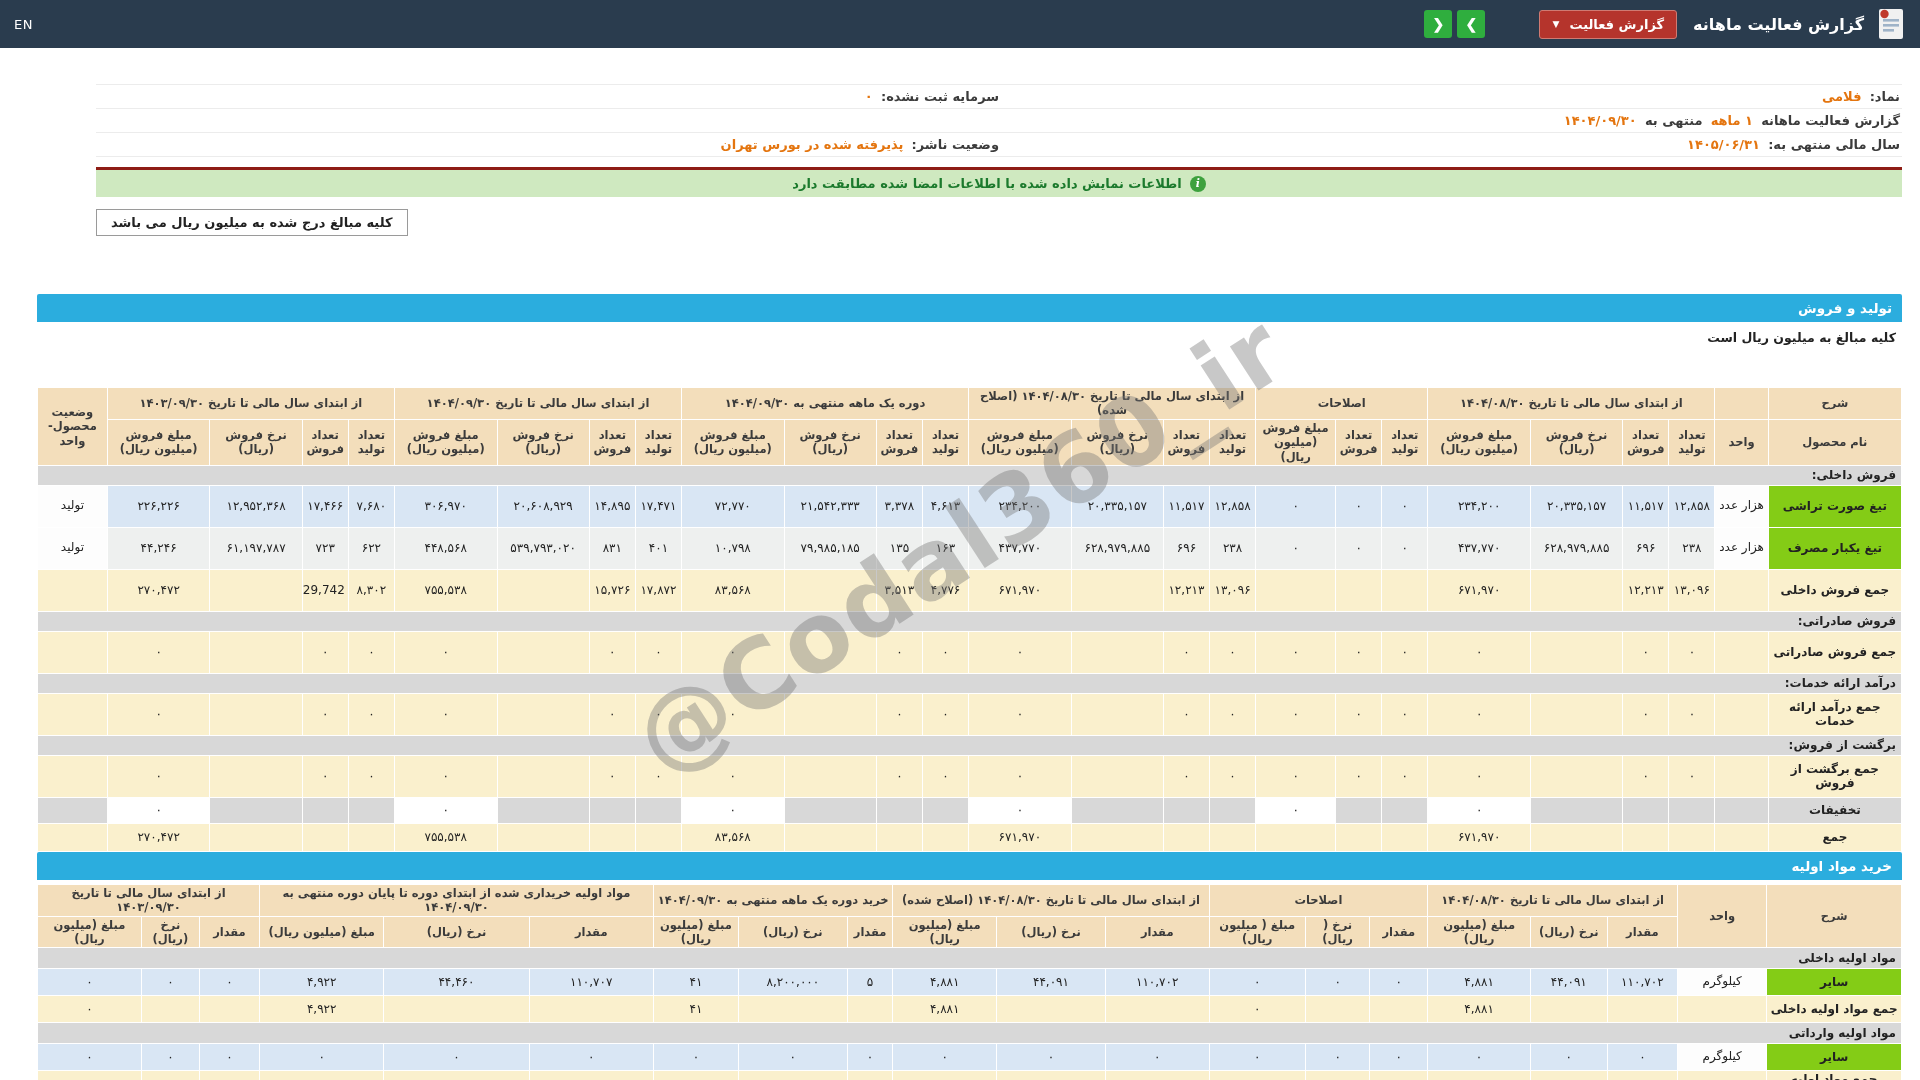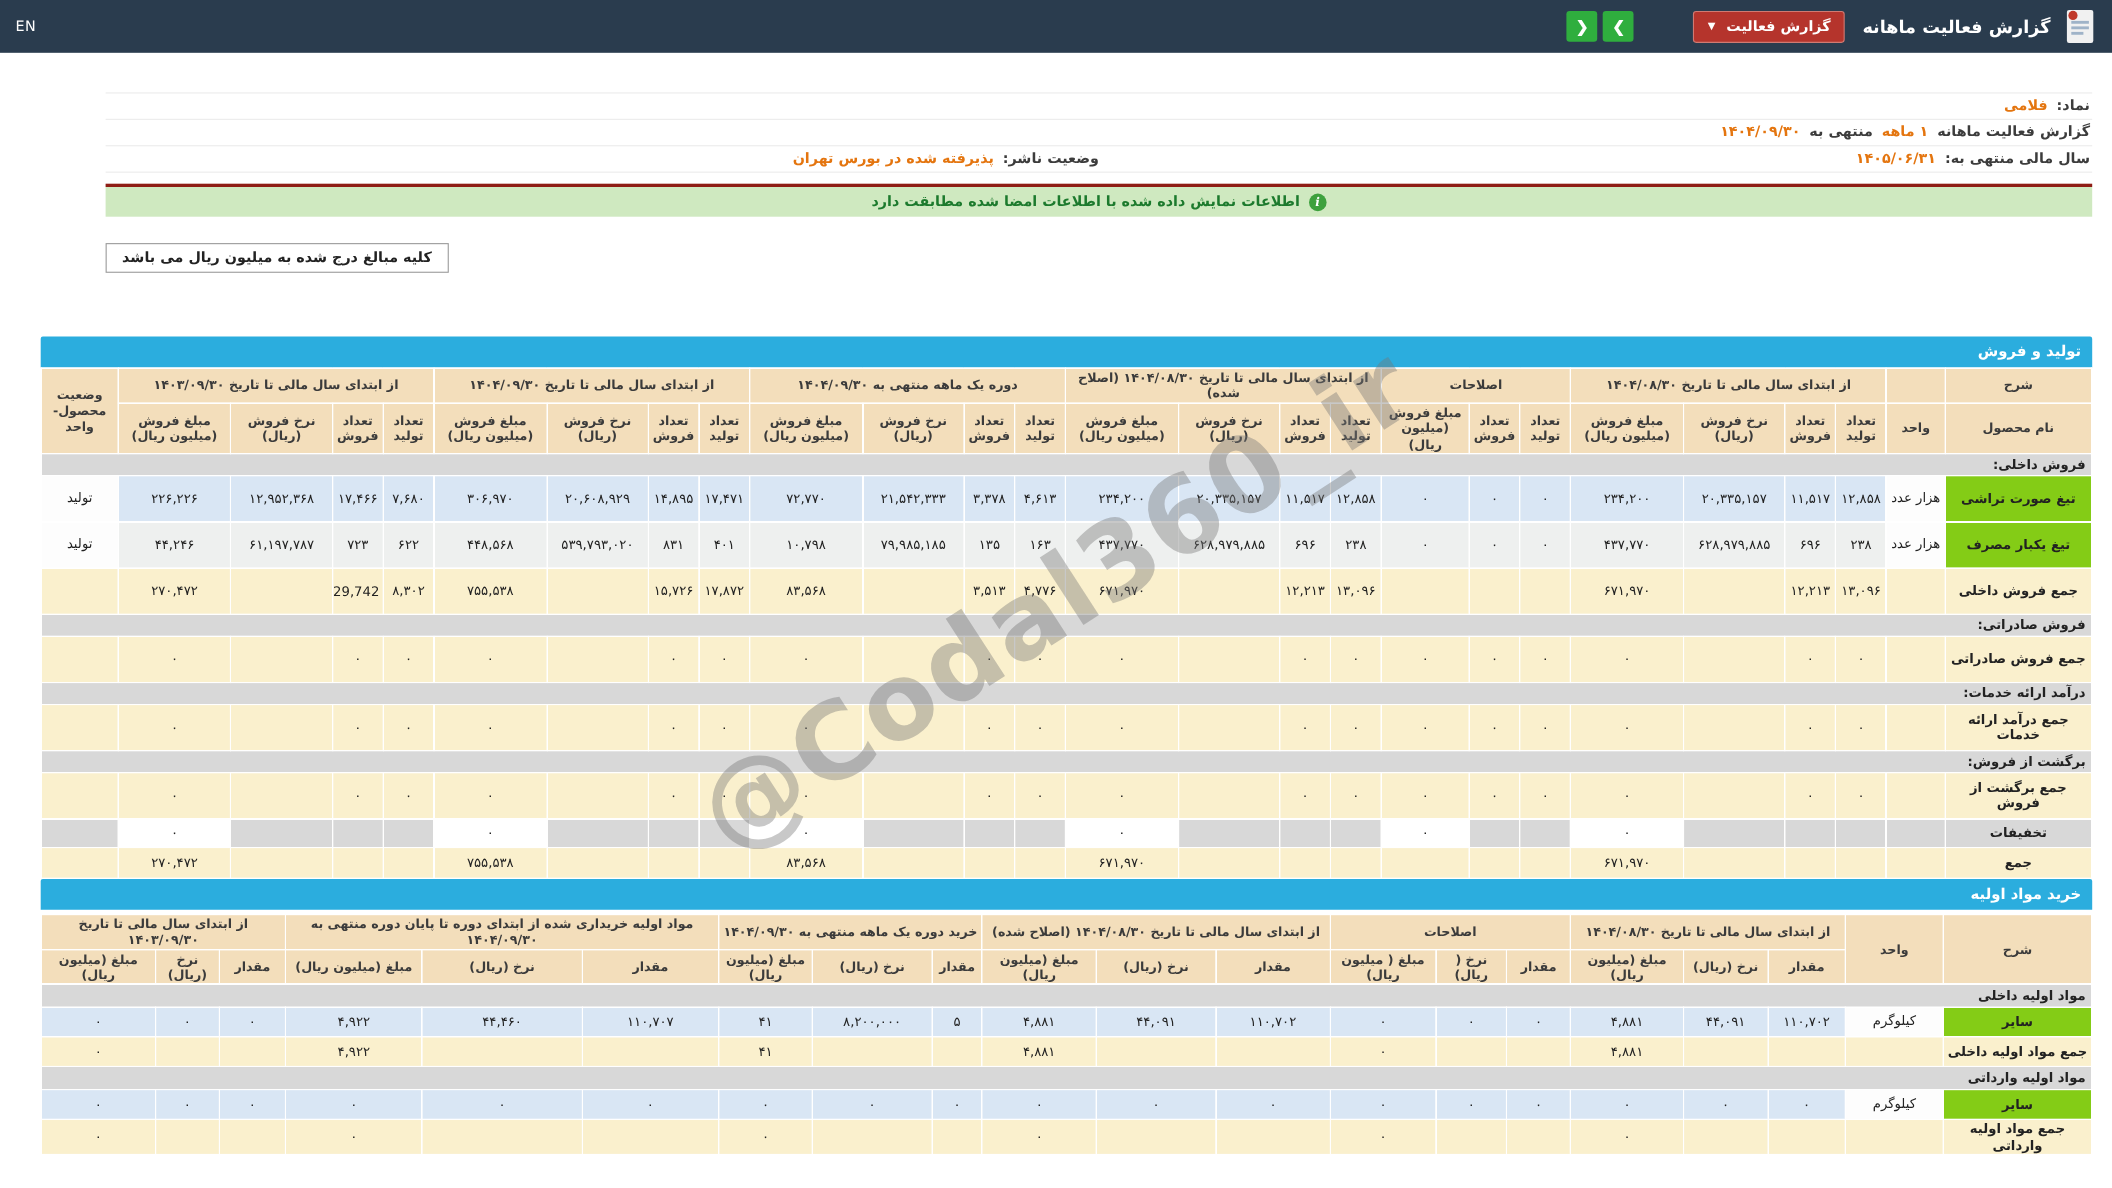--- a/index.html
+++ b/index.html
@@ -27,21 +27,21 @@
   .c-label{color:#3c3c3c;font-weight:bold}
   .c-value{color:#e4750f;font-weight:bold;margin:0 4px}
 
   .redline{height:3px;background:#8e1d15;margin:10px 18px 0 96px}
   .alert{margin:0 18px 0 96px;background:#cfe9c0;color:#1c7a2d;font-weight:bold;font-size:13px;
     height:27px;display:flex;align-items:center;justify-content:center;gap:8px}
   .info-icon{width:16px;height:16px;border-radius:50%;background:#3da13d;color:#fff;font-size:11px;
     font-weight:bold;display:inline-flex;align-items:center;justify-content:center;flex:0 0 auto}
   .info-icon::before{content:"i";font-family:"DejaVu Serif",serif;font-style:italic}
 
-  .note-box{width:fit-content;margin:24px auto 0 96px;border:1px solid #9a9a9a;background:#fff;
+  .note-box{width:fit-content;margin:12px auto 0 96px;border:1px solid #9a9a9a;background:#fff;
     padding:5px 14px;font-size:13px;font-weight:bold}
 
   
   .wide{margin:0 18px 0 37px}
   .first-section{margin-top:58px}
   .section-bar{height:28px;background:#2badde;color:#fff;font-weight:bold;font-size:13.5px;
     display:flex;align-items:center;padding:0 10px;border-radius:2px 2px 0 0}
   .units-note{background:#fff;font-size:12.5px;font-weight:bold;padding:8px 6px 8px 0;margin-bottom:34px}
   #t2{margin-top:4px}
 
@@ -107,20 +107,24 @@
 </div>
 
 <div class="company">
   <div class="c-row">
   </div>
   <div class="c-row">
     <div class="c-cell">
       <span class="c-label">نماد:</span>
       <span class="c-value">فلامی</span>
     </div>
+    <div class="c-cell">
+      <span class="c-label">سرمایه ثبت نشده:</span>
+      <span class="c-value">۰</span>
+    </div>
   </div>
   <div class="c-row">
     <div class="c-cell">
       <span class="c-label">گزارش فعالیت ماهانه</span>
       <span class="c-value">۱ ماهه</span>
       <span class="c-label">منتهی به</span>
       <span class="c-value">۱۴۰۴/۰۹/۳۰</span>
     </div>
   </div>
   <div class="c-row">
@@ -140,20 +144,21 @@
   <span class="info-icon"></span>
   <span>اطلاعات نمایش داده شده با اطلاعات امضا شده مطابقت دارد</span>
 </div>
 
 <div class="note-box">کلیه مبالغ درج شده به میلیون ریال می باشد</div>
 
 <div class="wide first-section">
   <div class="section-bar">
     <span>تولید و فروش</span>
   </div>
+  <div class="units-note">کلیه مبالغ به میلیون ریال است</div>
   <table class="rpt" id="t1">
     <colgroup>
       <col style="width:130px">
         <col style="width:52px">
       <col style="width:45px">
         <col style="width:45px">
         <col style="width:90px">
         <col style="width:100px">
       <col style="width:45px">
         <col style="width:45px">

